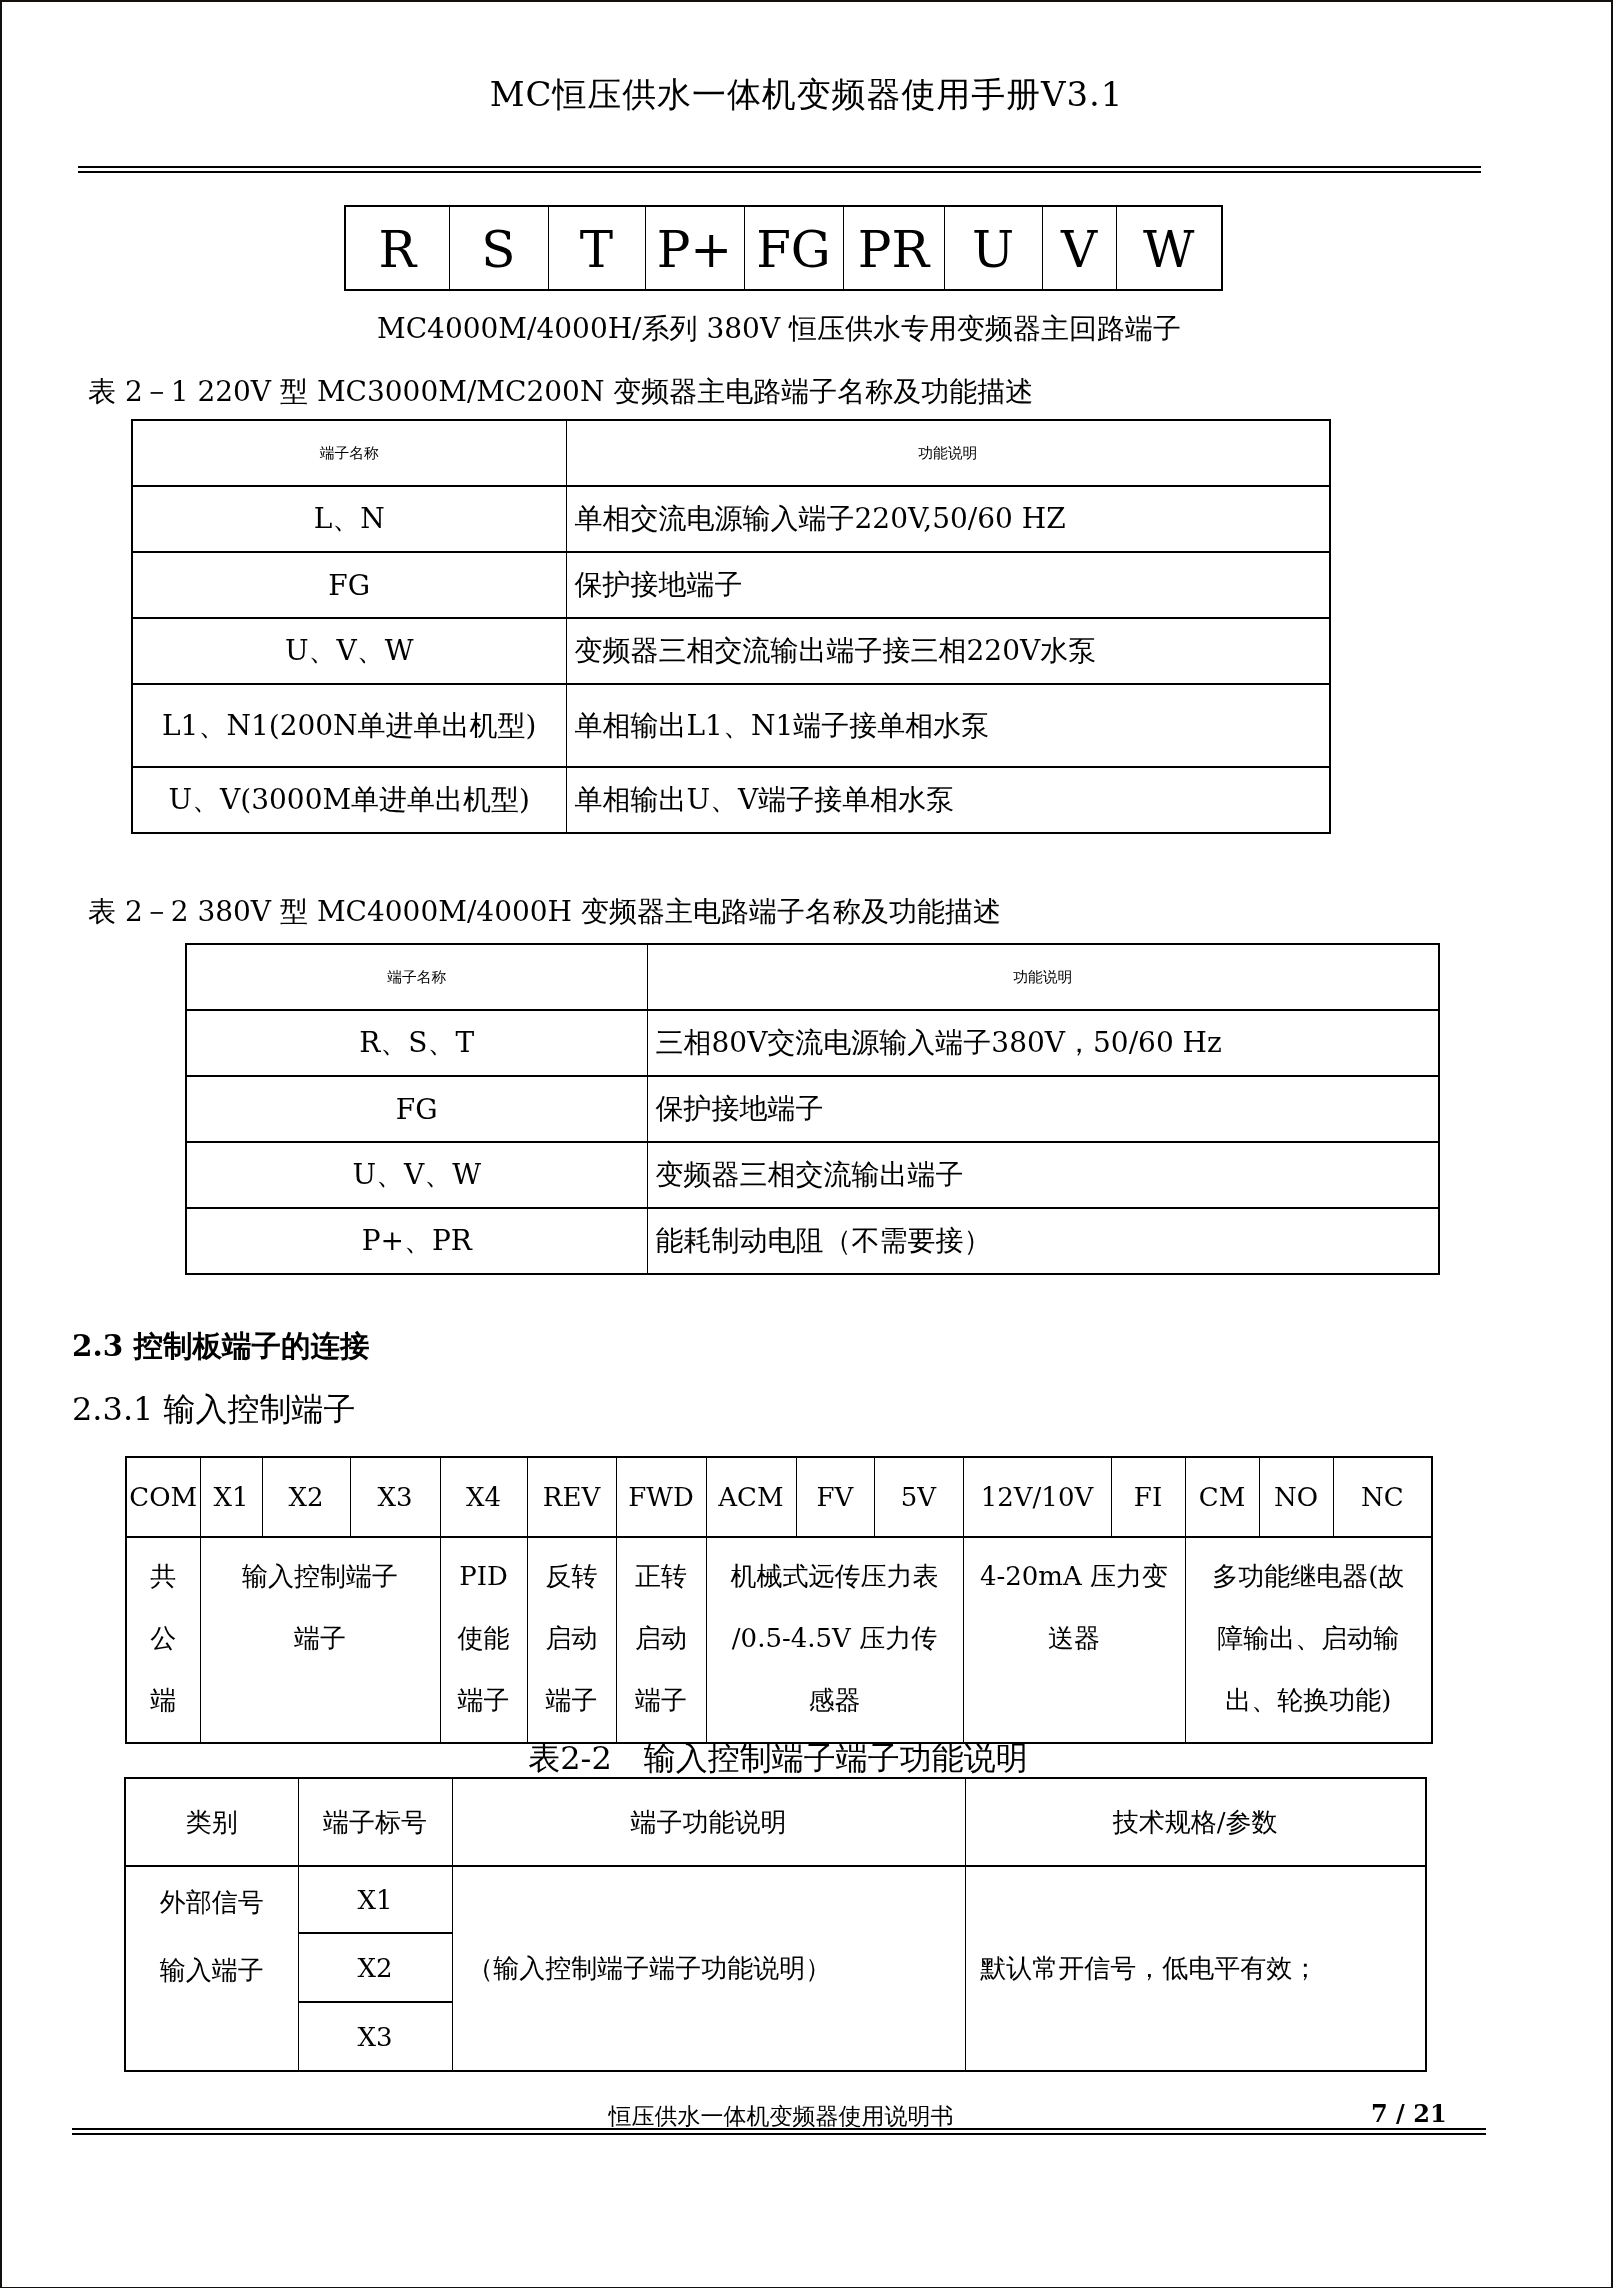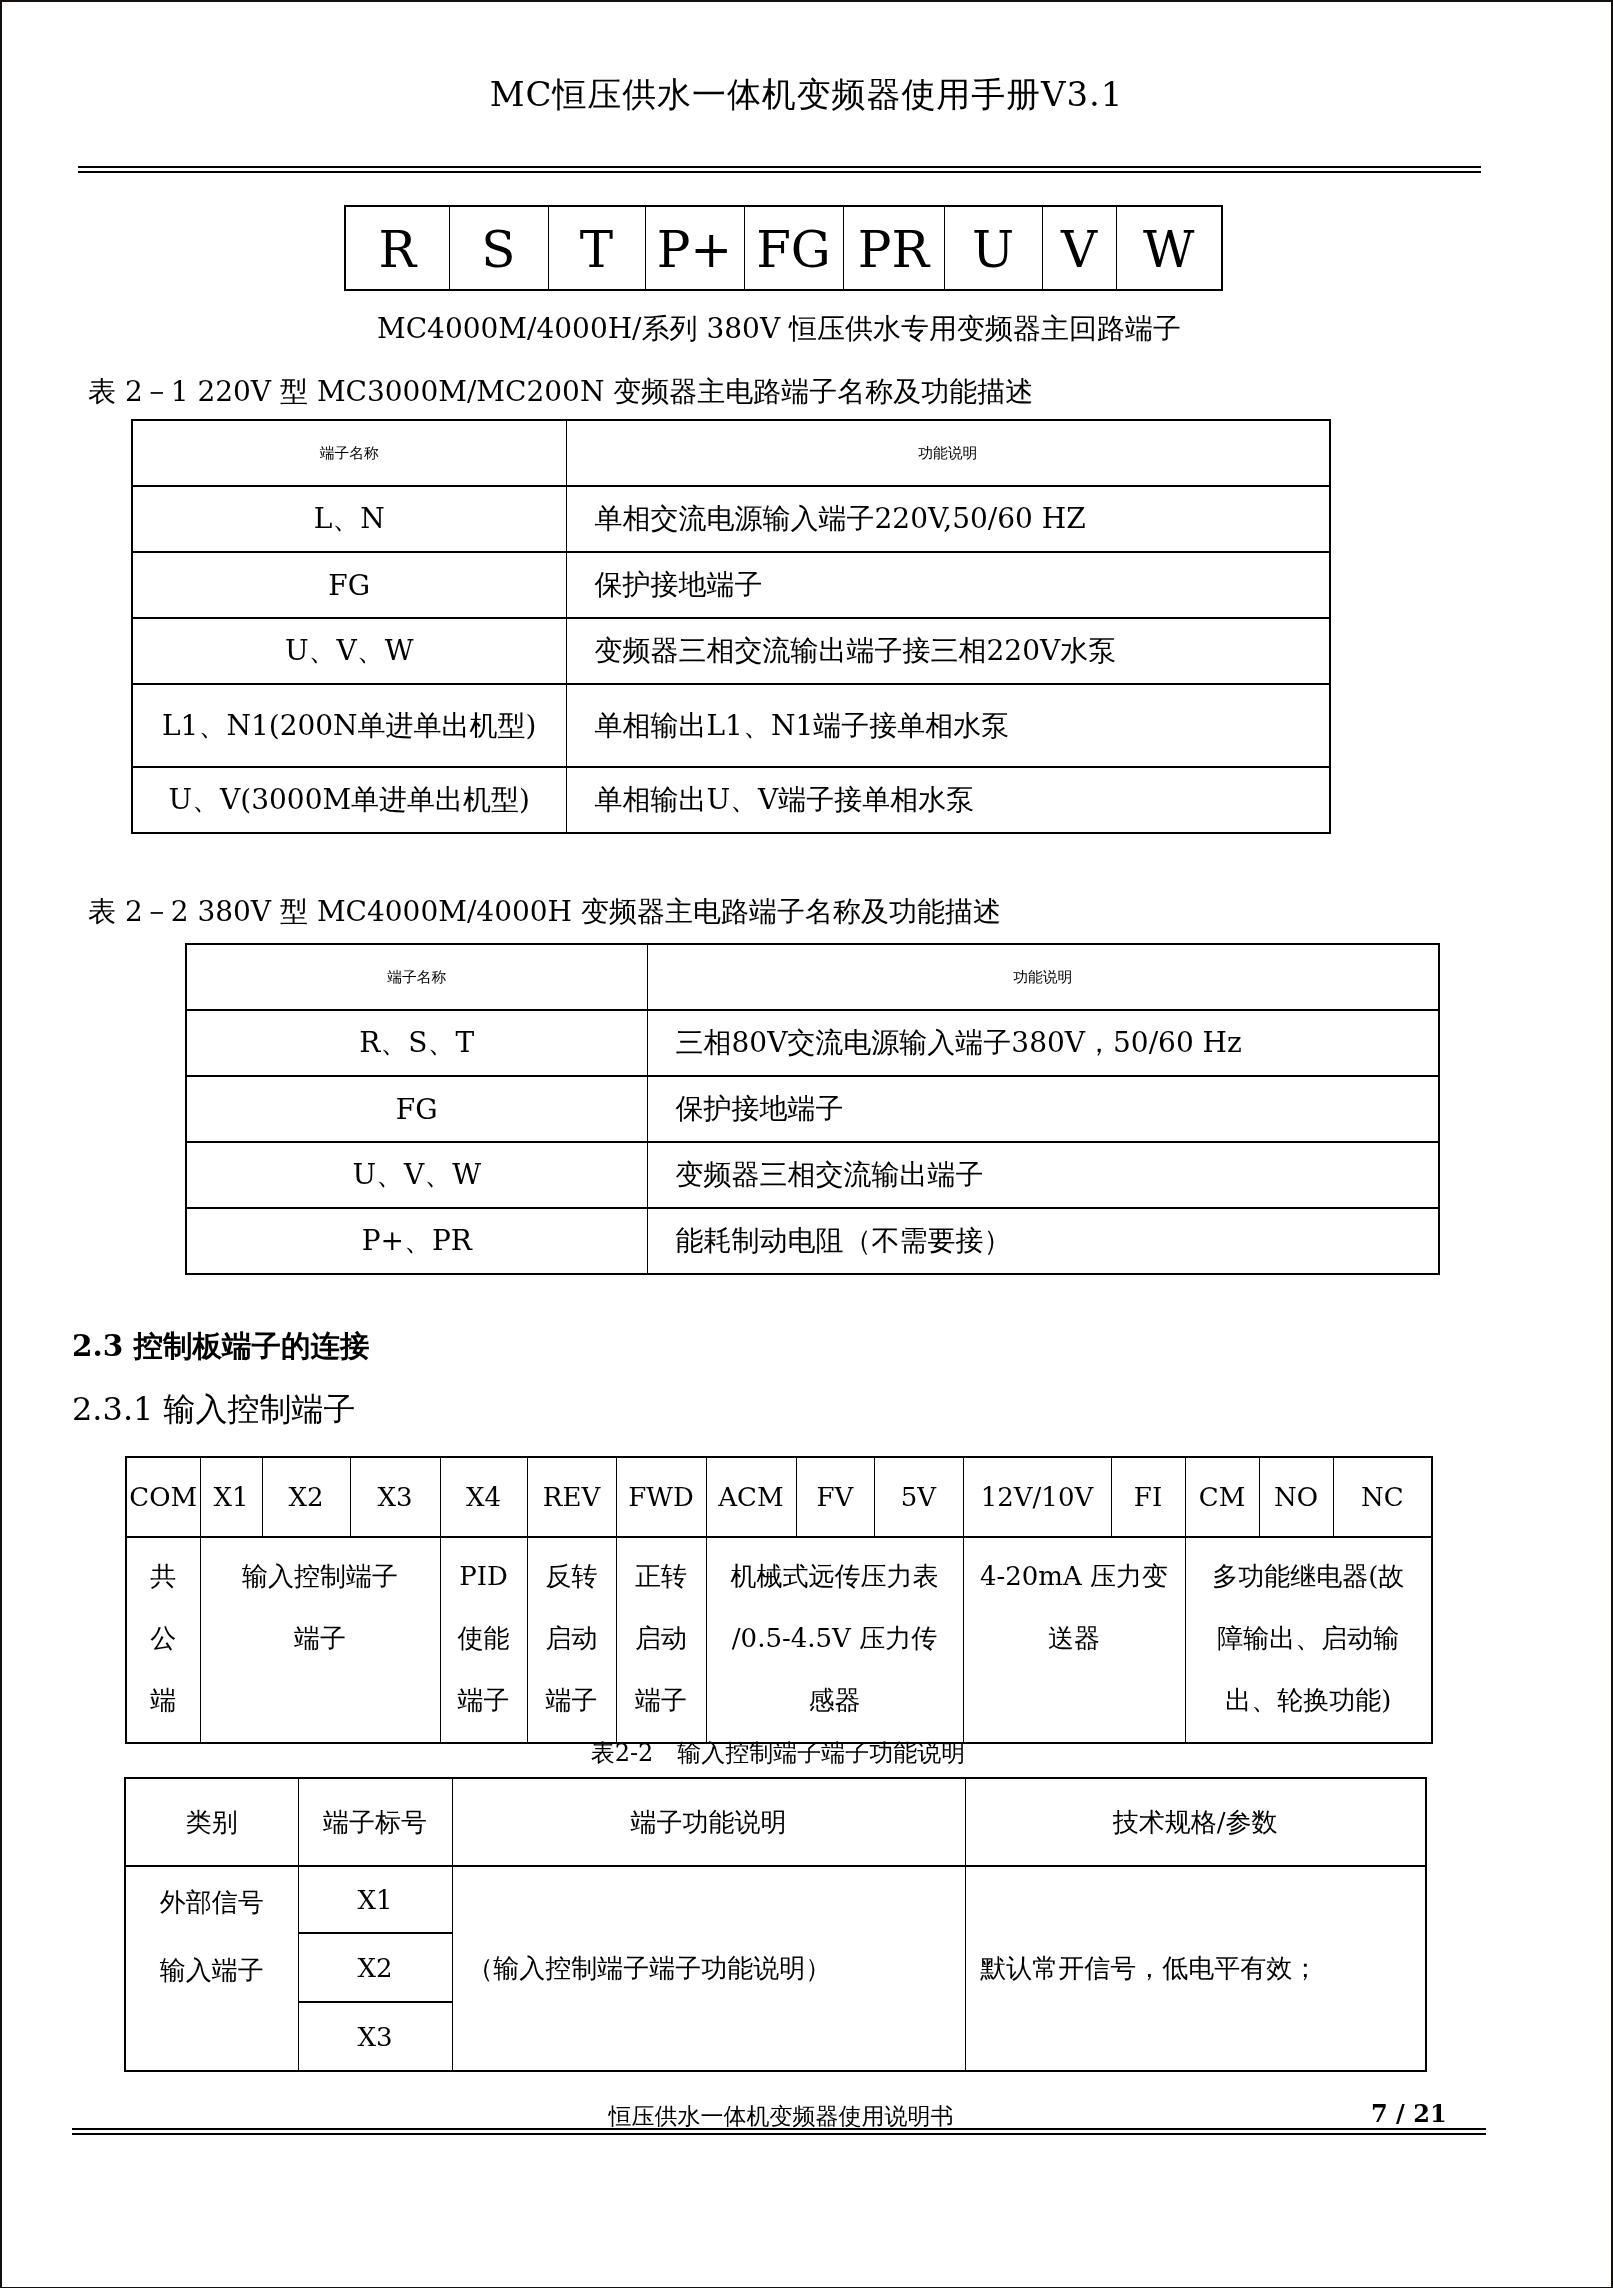--- a/index.html
+++ b/index.html
@@ -32,35 +32,35 @@
     position:absolute; top:310px; left:0; width:1558px;
     text-align:center; font-size:28px;
   }
 
   .tbl-title { position:absolute; left:88px; font-size:28px; white-space:nowrap; }
   .t21-title { top:373px; }
   .t22-title { top:893px; }
 
   .dtable td { font-size:28px; }
   .dtable .c-name { text-align:center; vertical-align:middle; }
-  .dtable .c-desc { text-align:left; vertical-align:middle; padding-left:28px; }
+  .dtable .c-desc { text-align:left; vertical-align:middle; padding-left:8px; }
   .t21 { top:419px; left:131px; width:1198px; }
   .t22 { top:943px; left:185px; width:1253px; }
 
   .sec-heading { position:absolute; left:72px; top:1327px; font-size:29.5px; font-weight:bold; }
   .sec-subheading { position:absolute; left:72px; top:1388px; font-size:32px; }
 
   .ctrl { top:1444px; left:125px; width:1302px;margin-top:12px; }
   .ctrl th { text-align:center; vertical-align:middle; font-size:26px; }
   .ctrl td { text-align:center; vertical-align:top; font-size:26px;
              line-height:62px; white-space:pre-line; padding-top:7.4px; }
 
   .ctrl-caption {
     position:absolute; top:1737px; left:0; width:1556px;
-    text-align:center; font-size:24px;
+    text-align:center; font-size:32px;
   }
 
   .io { top:1777px; left:124px; width:1300px; }
   .io th { text-align:center; vertical-align:middle; font-size:26px; }
   .io td { font-size:26px; }
   .io .io-cat { text-align:center; vertical-align:top; line-height:68px; white-space:pre-line; }
   .io .io-term { text-align:center; vertical-align:middle; }
   .io .io-func { text-align:left; vertical-align:middle; padding-left:14.8px; }
   .io .io-spec { text-align:left; vertical-align:middle; padding-left:14.8px; }
 

